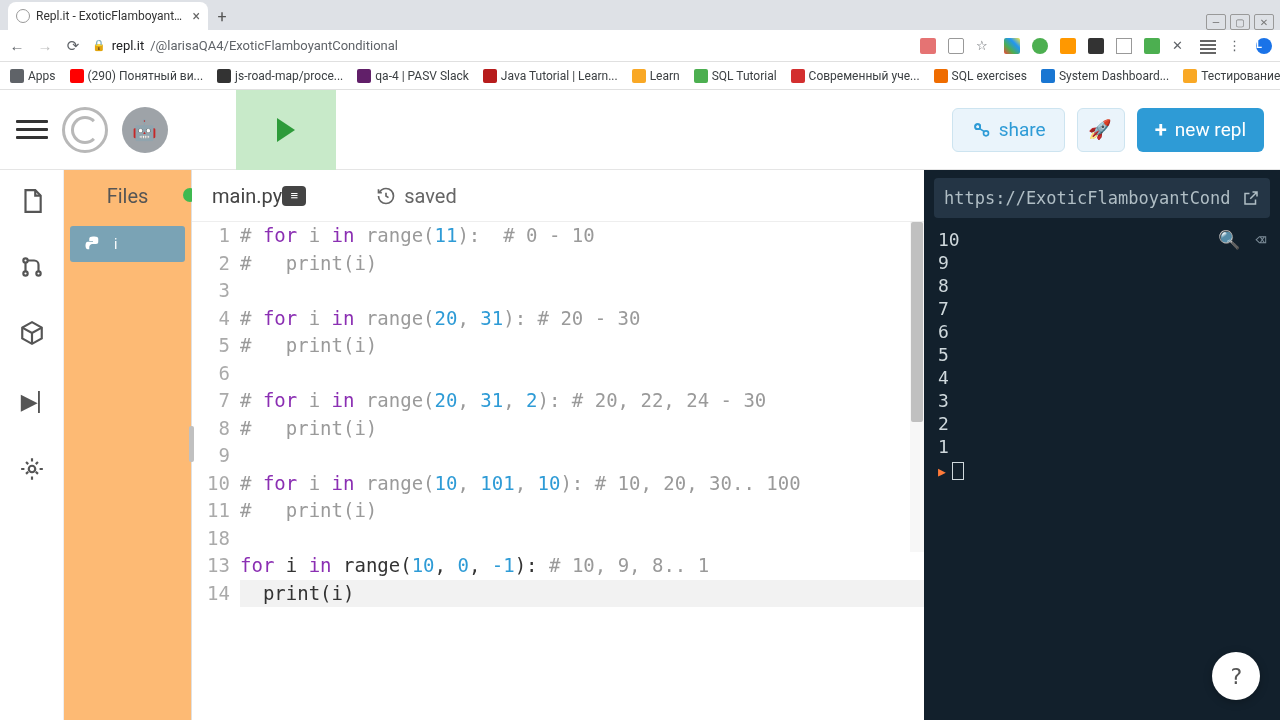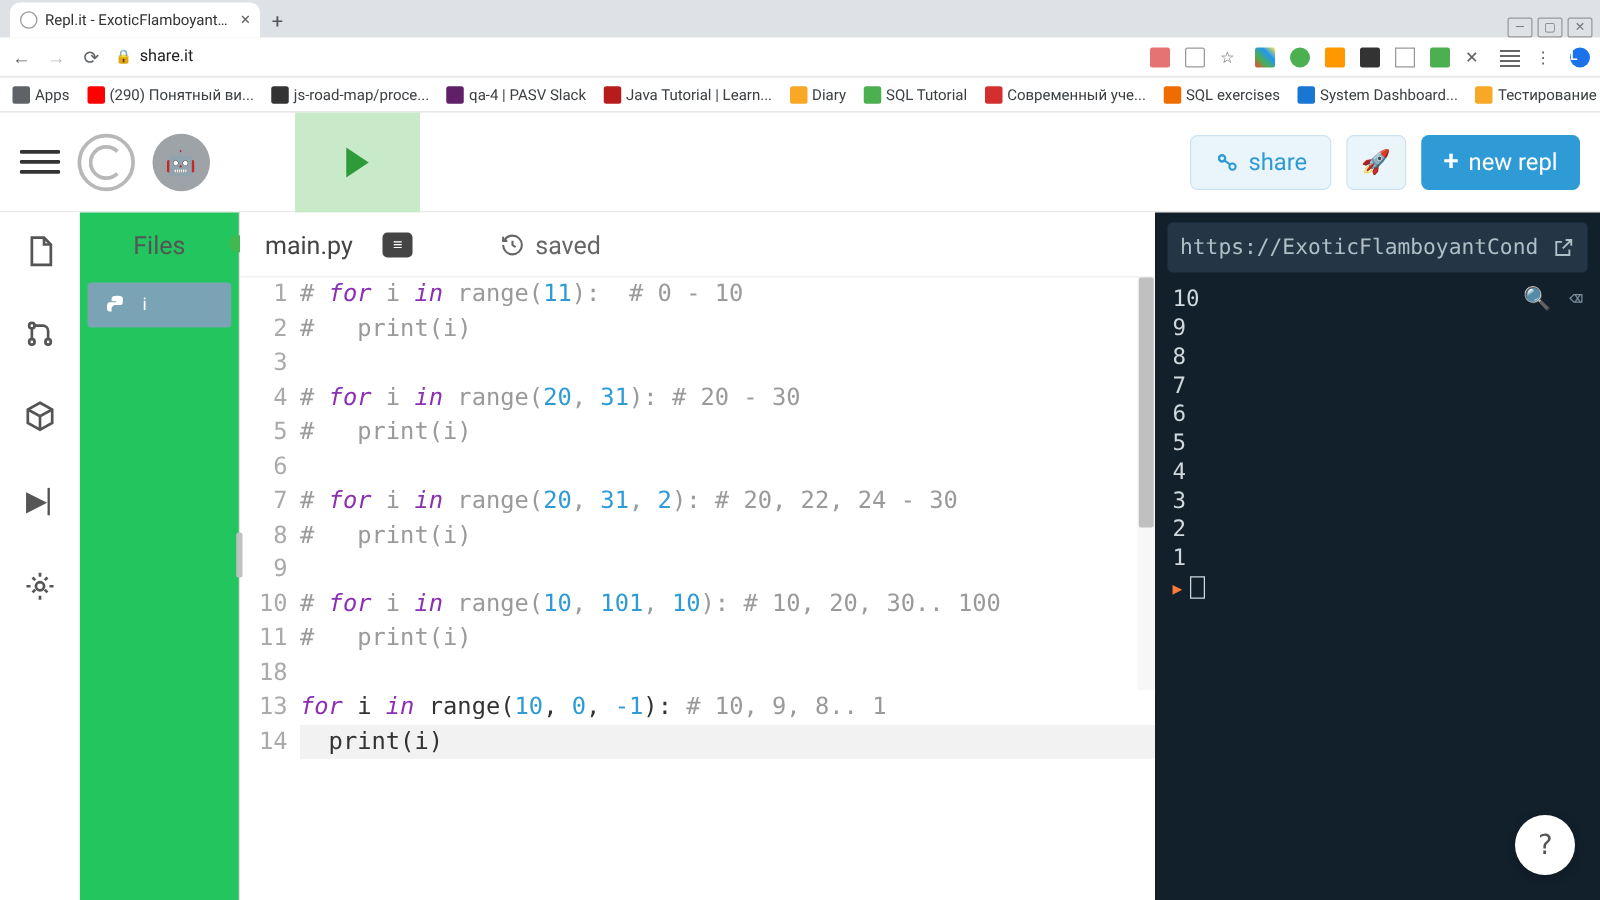--- a/index.html
+++ b/index.html
@@ -47,35 +47,35 @@
 .btn-share { background: #eaf4fb; color: #2e9bd6; border: 1px solid #cde4f0; }
 .btn-rocket { background: #eaf4fb; color: #2e9bd6; border: 1px solid #cde4f0; width: 48px; padding: 0; }
 .btn-new { background: #2e9bd6; color: #fff; }
 
 
 .main { display: flex; height: calc(720px - 30px - 32px - 28px - 80px); }
 .left-rail { width: 64px; background: #fff; display: flex; flex-direction: column; align-items: center; padding-top: 18px; gap: 40px; color: #555; border-right: 1px solid #eee; }
 .left-rail svg, .left-rail .ico { width: 26px; height: 26px; }
 .play-next { display: flex; align-items: center; font-size: 22px; }
 
-.files-pane { width: 128px; background: #22c55e; border-right: 1px solid #e0e0e0; }
+.files-pane { width: 128px; background: #fdba74; border-right: 1px solid #e0e0e0; }
 .files-header { height: 52px; display: flex; align-items: center; justify-content: center; font-size: 20px; color: #555; position: relative; }
 .files-header::after { content: ''; position: absolute; right: -6px; top: 18px; width: 14px; height: 14px; background: #3fb950; border-radius: 50%; }
 .file-item { background: #7aa3b5; color: #fff; height: 36px; display: flex; align-items: center; padding: 0 14px; gap: 12px; margin: 4px 6px; border-radius: 3px; font-size: 14px; }
 .file-item .pyi { width: 18px; height: 18px; }
 
 .editor-pane { flex: 1; display: flex; flex-direction: column; background: #fff; min-width: 0; position: relative; }
 .editor-tabs { height: 52px; display: flex; align-items: center; padding: 0 20px; gap: 70px; border-bottom: 1px solid #eee; }
-.ed-tab { display: flex; align-items: center; gap: 24px; font-size: 20px; color: #444; }
+.ed-tab { display: flex; align-items: center; gap: 0; font-size: 20px; color: #444; }
 .tab-badge { background: #444; color: #fff; width: 24px; height: 20px; border-radius: 4px; display: flex; align-items: center; justify-content: center; font-size: 13px; }
 .saved { display: flex; align-items: center; gap: 8px; color: #666; font-size: 20px; }
 .code-area { flex: 1; display: flex; font-family: "Consolas", "Monaco", monospace; font-size: 19px; line-height: 27.5px; overflow: hidden; }
 .gutter { width: 48px; text-align: right; padding-right: 10px; color: #aaa; user-select: none; }
 .code { flex: 1; white-space: pre; color: #333; }
-.code .kw { color: #8b2fb3; font-style: italic; }
+.code .kw { color: #8b2fb3; }
 .code .num { color: #2e9bd6; }
 .code .cm { color: #9a9a9a; }
 .code .fn { color: #333; }
 .code .cursor-line { background: #f2f2f2; display: inline-block; width: 100%; }
 .scroll-v { position: absolute; right: 0; top: 52px; width: 14px; height: 60%; background: rgba(0,0,0,0.03); }
 .scroll-thumb { position: absolute; right: 1px; width: 12px; background: #c0c0c0; border-radius: 2px; }
 
 .mini-handle { position: absolute; left: -3px; top: 256px; width: 5px; height: 36px; background: #c0c0c0; border-radius: 2px; }
 
 .output-pane { width: 356px; background: #12202c; color: #cfd8dc; display: flex; flex-direction: column; font-family: "Consolas", monospace; position: relative; }
@@ -104,21 +104,22 @@
     <span>✕</span>
   </div>
 </div>
 
 <div class="addr-bar">
   <span class="nav-ico">←</span>
   <span class="nav-ico" style="color:#bdbdbd">→</span>
   <span class="nav-ico">⟳</span>
   <div class="url-box">
     <span class="lock">🔒</span>
-    <span>share.it</span>
+    <span>repl.it</span>
+      <span style="color:#5f6368">/@larisaQA4/ExoticFlamboyantConditional</span>
   </div>
   <div class="ext-icons">
     <span style="background:#e57373;border-radius:2px"></span>
     <span style="border:1px solid #999;border-radius:2px"></span>
     <span style="color:#5f6368">☆</span>
     <span style="background:linear-gradient(45deg,#f44336,#4caf50,#2196f3,#ffeb3b);border-radius:2px"></span>
     <span style="background:#4caf50;border-radius:50%"></span>
     <span style="background:#ff9800;border-radius:2px"></span>
     <span style="background:#333;border-radius:2px"></span>
     <span style="border:1px solid #999"></span>
@@ -146,21 +147,21 @@
     <div class="bm">
       <span class="bico" style="background:#611f69"></span>
       <span>qa-4 | PASV Slack</span>
     </div>
     <div class="bm">
       <span class="bico" style="background:#b71c1c"></span>
       <span>Java Tutorial | Learn...</span>
     </div>
     <div class="bm">
       <span class="bico" style="background:#f9a825"></span>
-      <span>Diary</span>
+      <span>Learn</span>
     </div>
     <div class="bm">
       <span class="bico" style="background:#4caf50"></span>
       <span>SQL Tutorial</span>
     </div>
     <div class="bm">
       <span class="bico" style="background:#d32f2f"></span>
       <span>Современный уче...</span>
     </div>
     <div class="bm">

